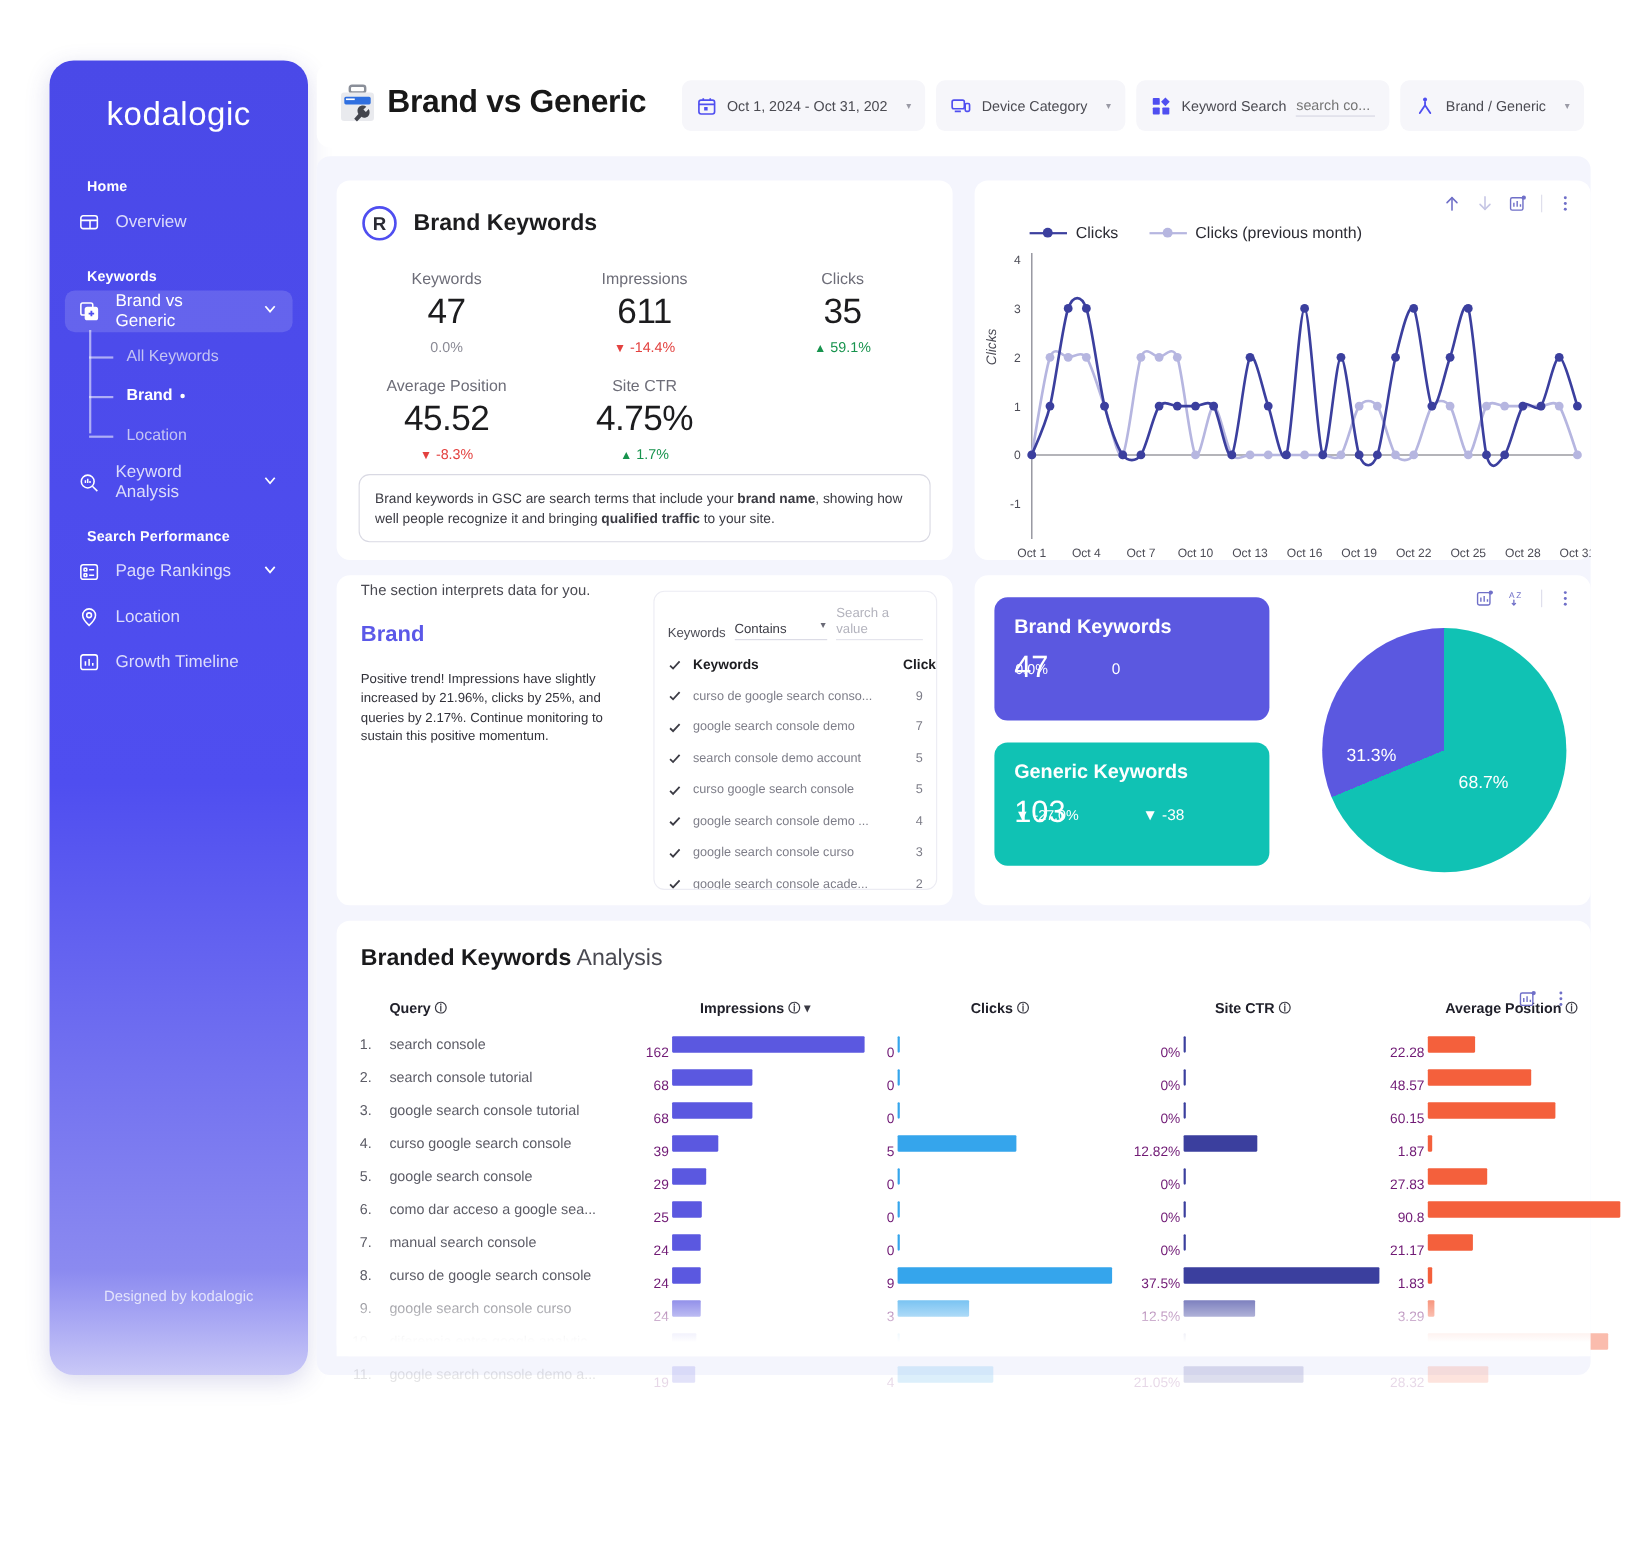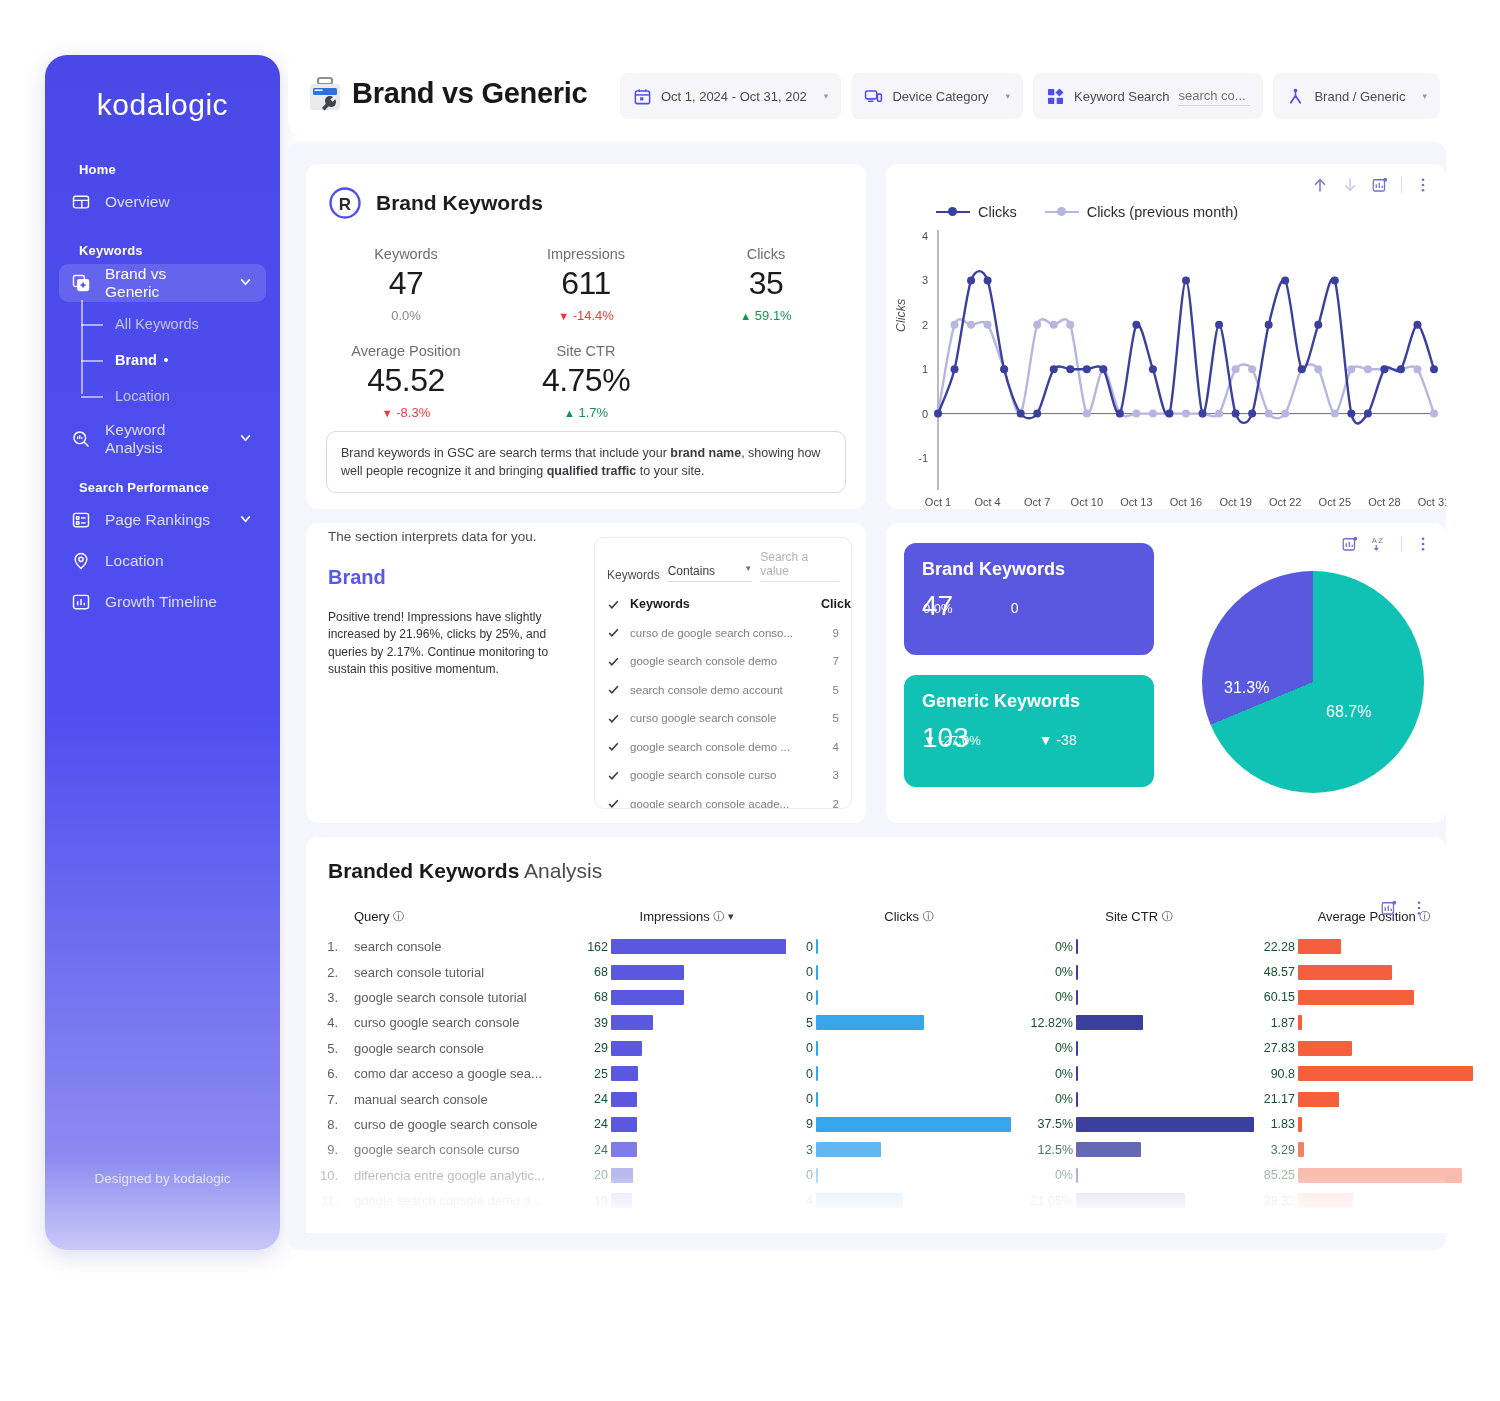--- a/index.html
+++ b/index.html
@@ -158,27 +158,27 @@
   .pie-wrap { position:absolute; right:22px; top:48px; width:222px; height:222px; }
   .pie { width:222px; height:222px; border-radius:50%;
          background: conic-gradient(#10c2b4 0 68.7%, #5b58e0 68.7% 100%); }
   .pie-lbl { position:absolute; font-size:16px; color:#fff; }
   
   #tableCard { left:18px; top:695px; width:1140px; height:396px; }
   .tbl-title { padding: 22px 0 0 22px; font-size:21px; color:#4a4a52; }
   .tbl-title b { color:#1a1a1c; }
   .tbl-tools { position:absolute; right:18px; top:62px; display:flex; gap:12px; align-items:center; }
   table.an { width:100%; border-collapse:collapse; margin-top: 26px; table-layout:fixed; }
-  table.an th { font-size:13px; font-weight:normal; color:#20202a; padding-bottom:10px; }
+  table.an th { font-size:13px; font-weight:bold; color:#20202a; padding-bottom:10px; }
   table.an td { font-size:13px; color:#5c5c66; height:25.4px; vertical-align:middle; }
   .col-idx { width:48px; text-align:right; padding-right:16px; color:#5c5c66; }
   .col-q { width:225px; }
   .q-ell { white-space:nowrap; overflow:hidden; text-overflow:ellipsis; display:block; max-width:215px; }
   .bar-cell { display:flex; align-items:center; gap:0; }
-  .bar-num { font-size:12.5px; text-align:right; color:#14532d; flex:0 0 auto; padding-right:3px; }
+  .bar-num { font-size:12.5px; text-align:right; color:#701a75; flex:0 0 auto; padding-right:3px;margin-top:16px; }
   .bar { height:15px; border-radius:1px; }
   .info { font-size:11px; color:#3a3a44; vertical-align: 1px; }
   .fade { position:absolute; left:0; right:0; bottom:0; height:58px;
           background:linear-gradient(180deg,rgba(255,255,255,0) 0%,#ffffff 78%); }
   .bottom-fade { position:absolute; left:0; right:0; bottom:0; height:120px;
           background:linear-gradient(180deg,rgba(255,255,255,0) 0%,#ffffff 72%); z-index: 9;}
 </style>
 </head>
 <body>
 

